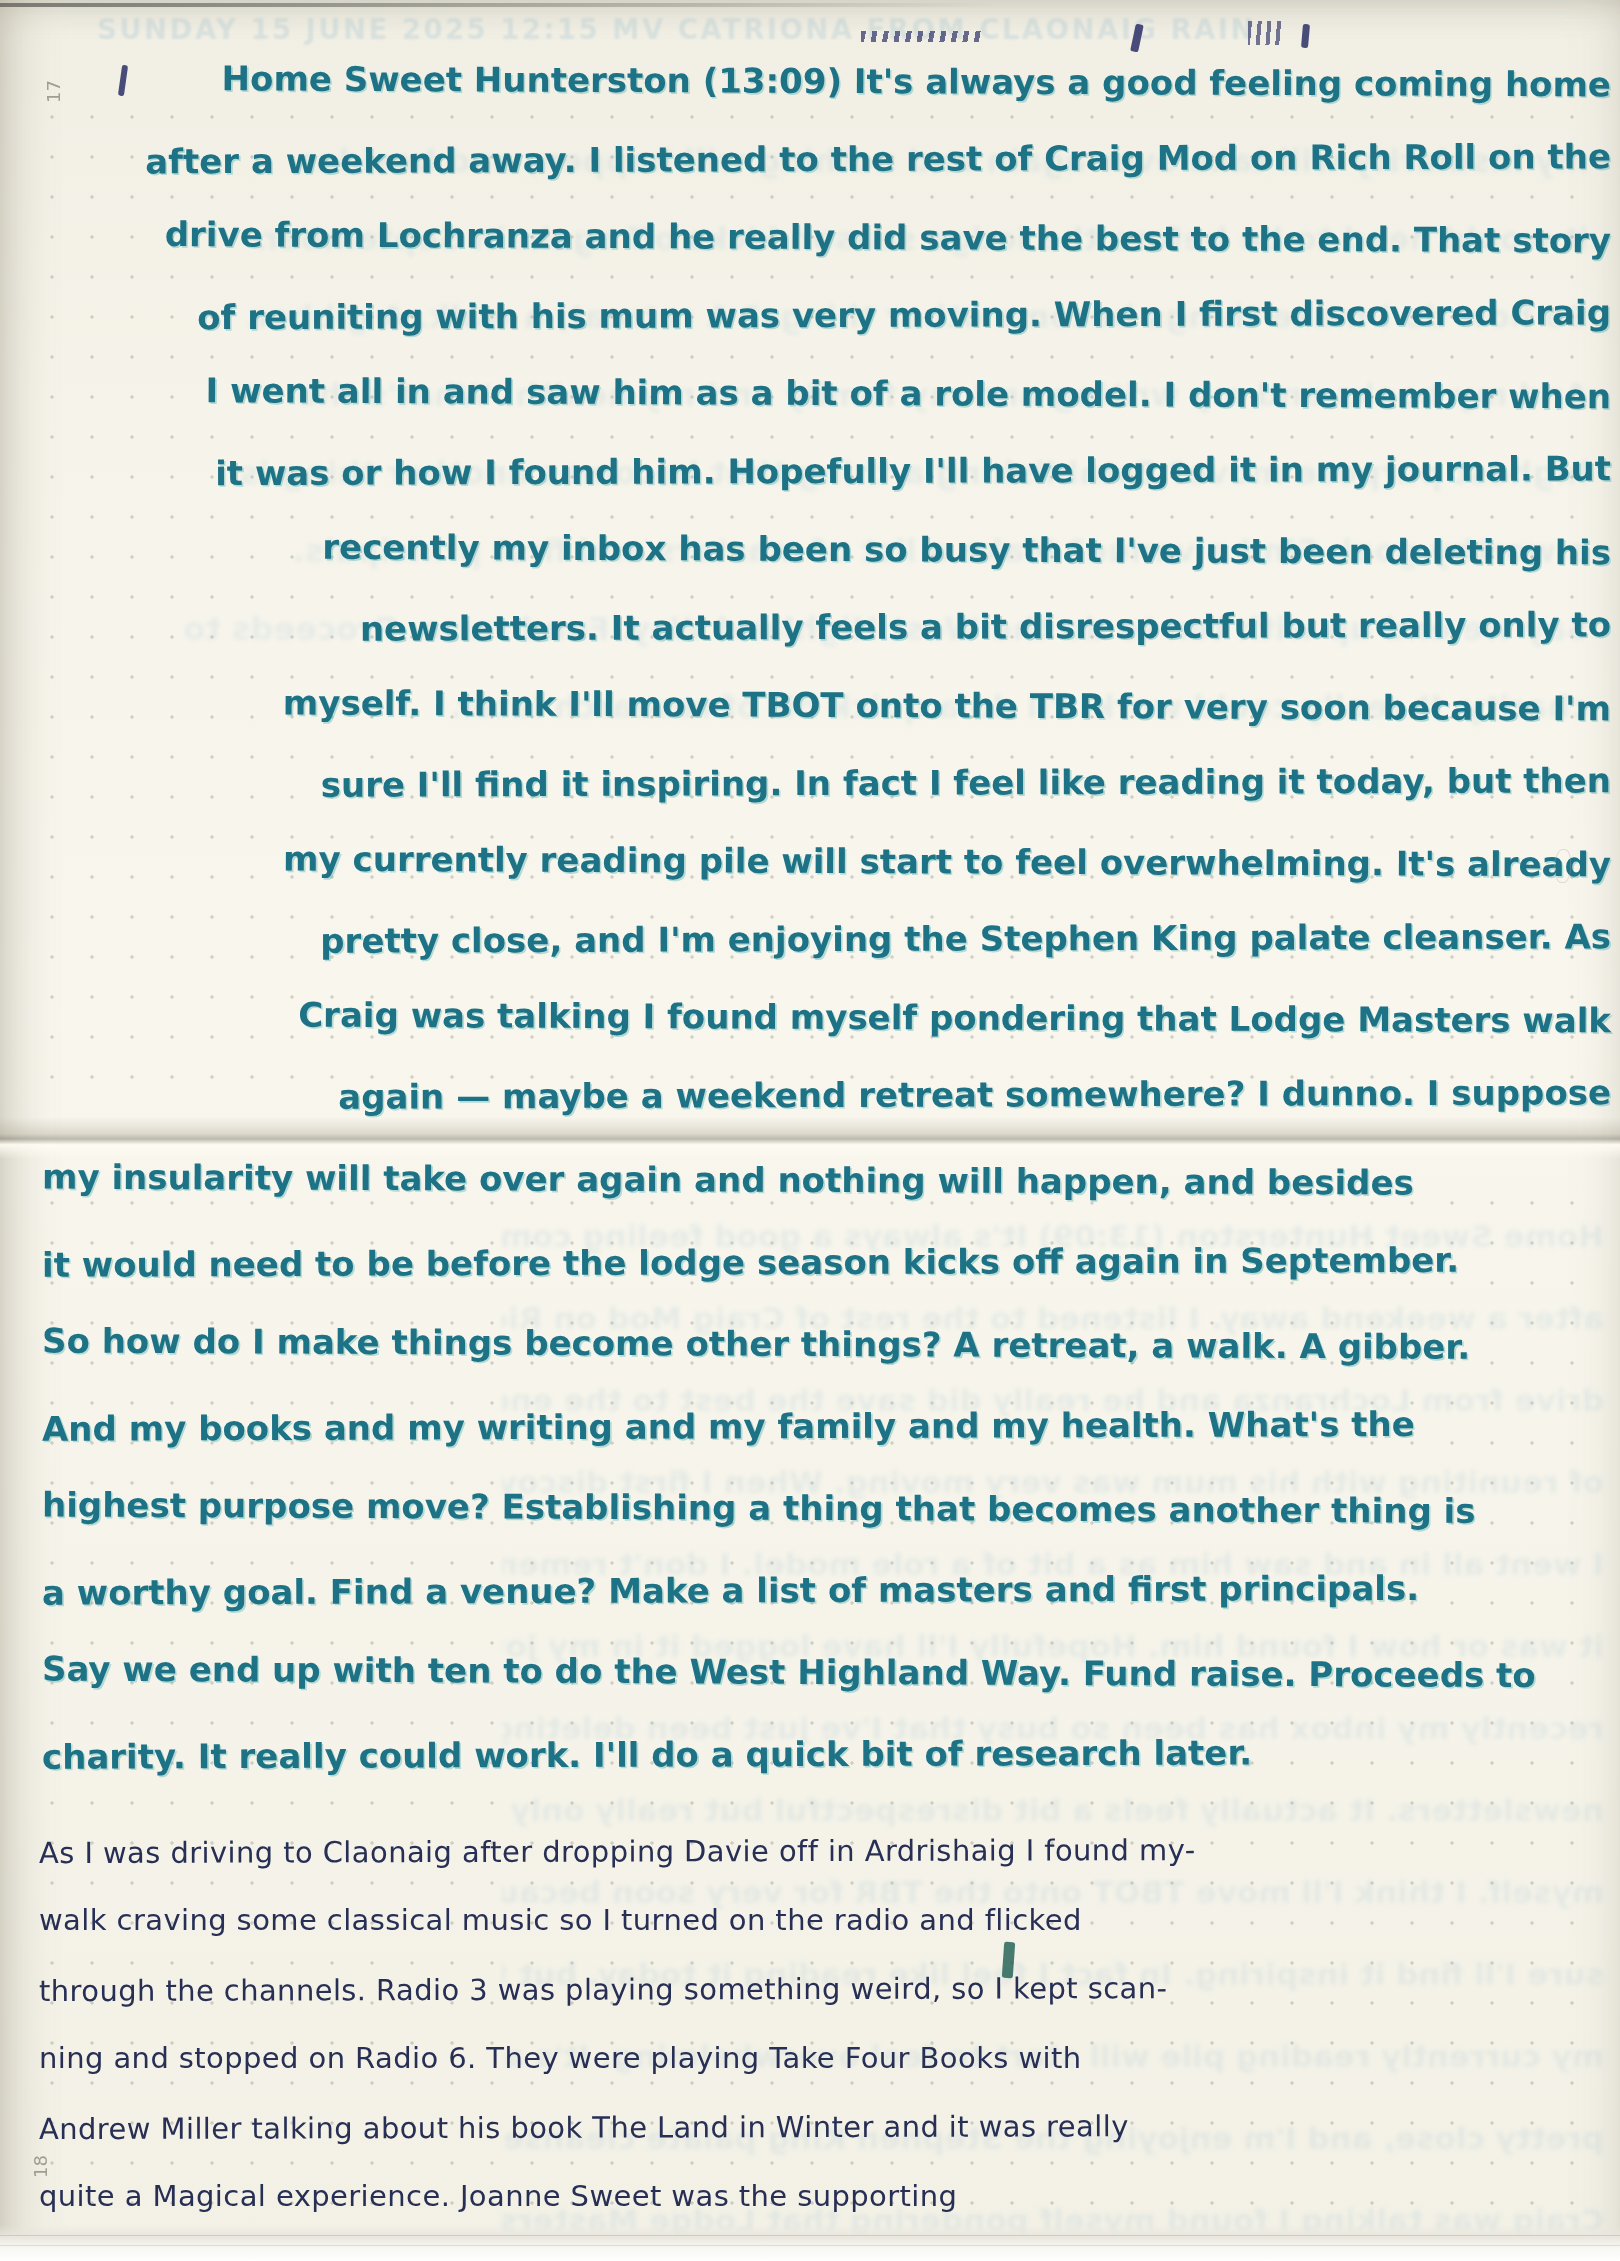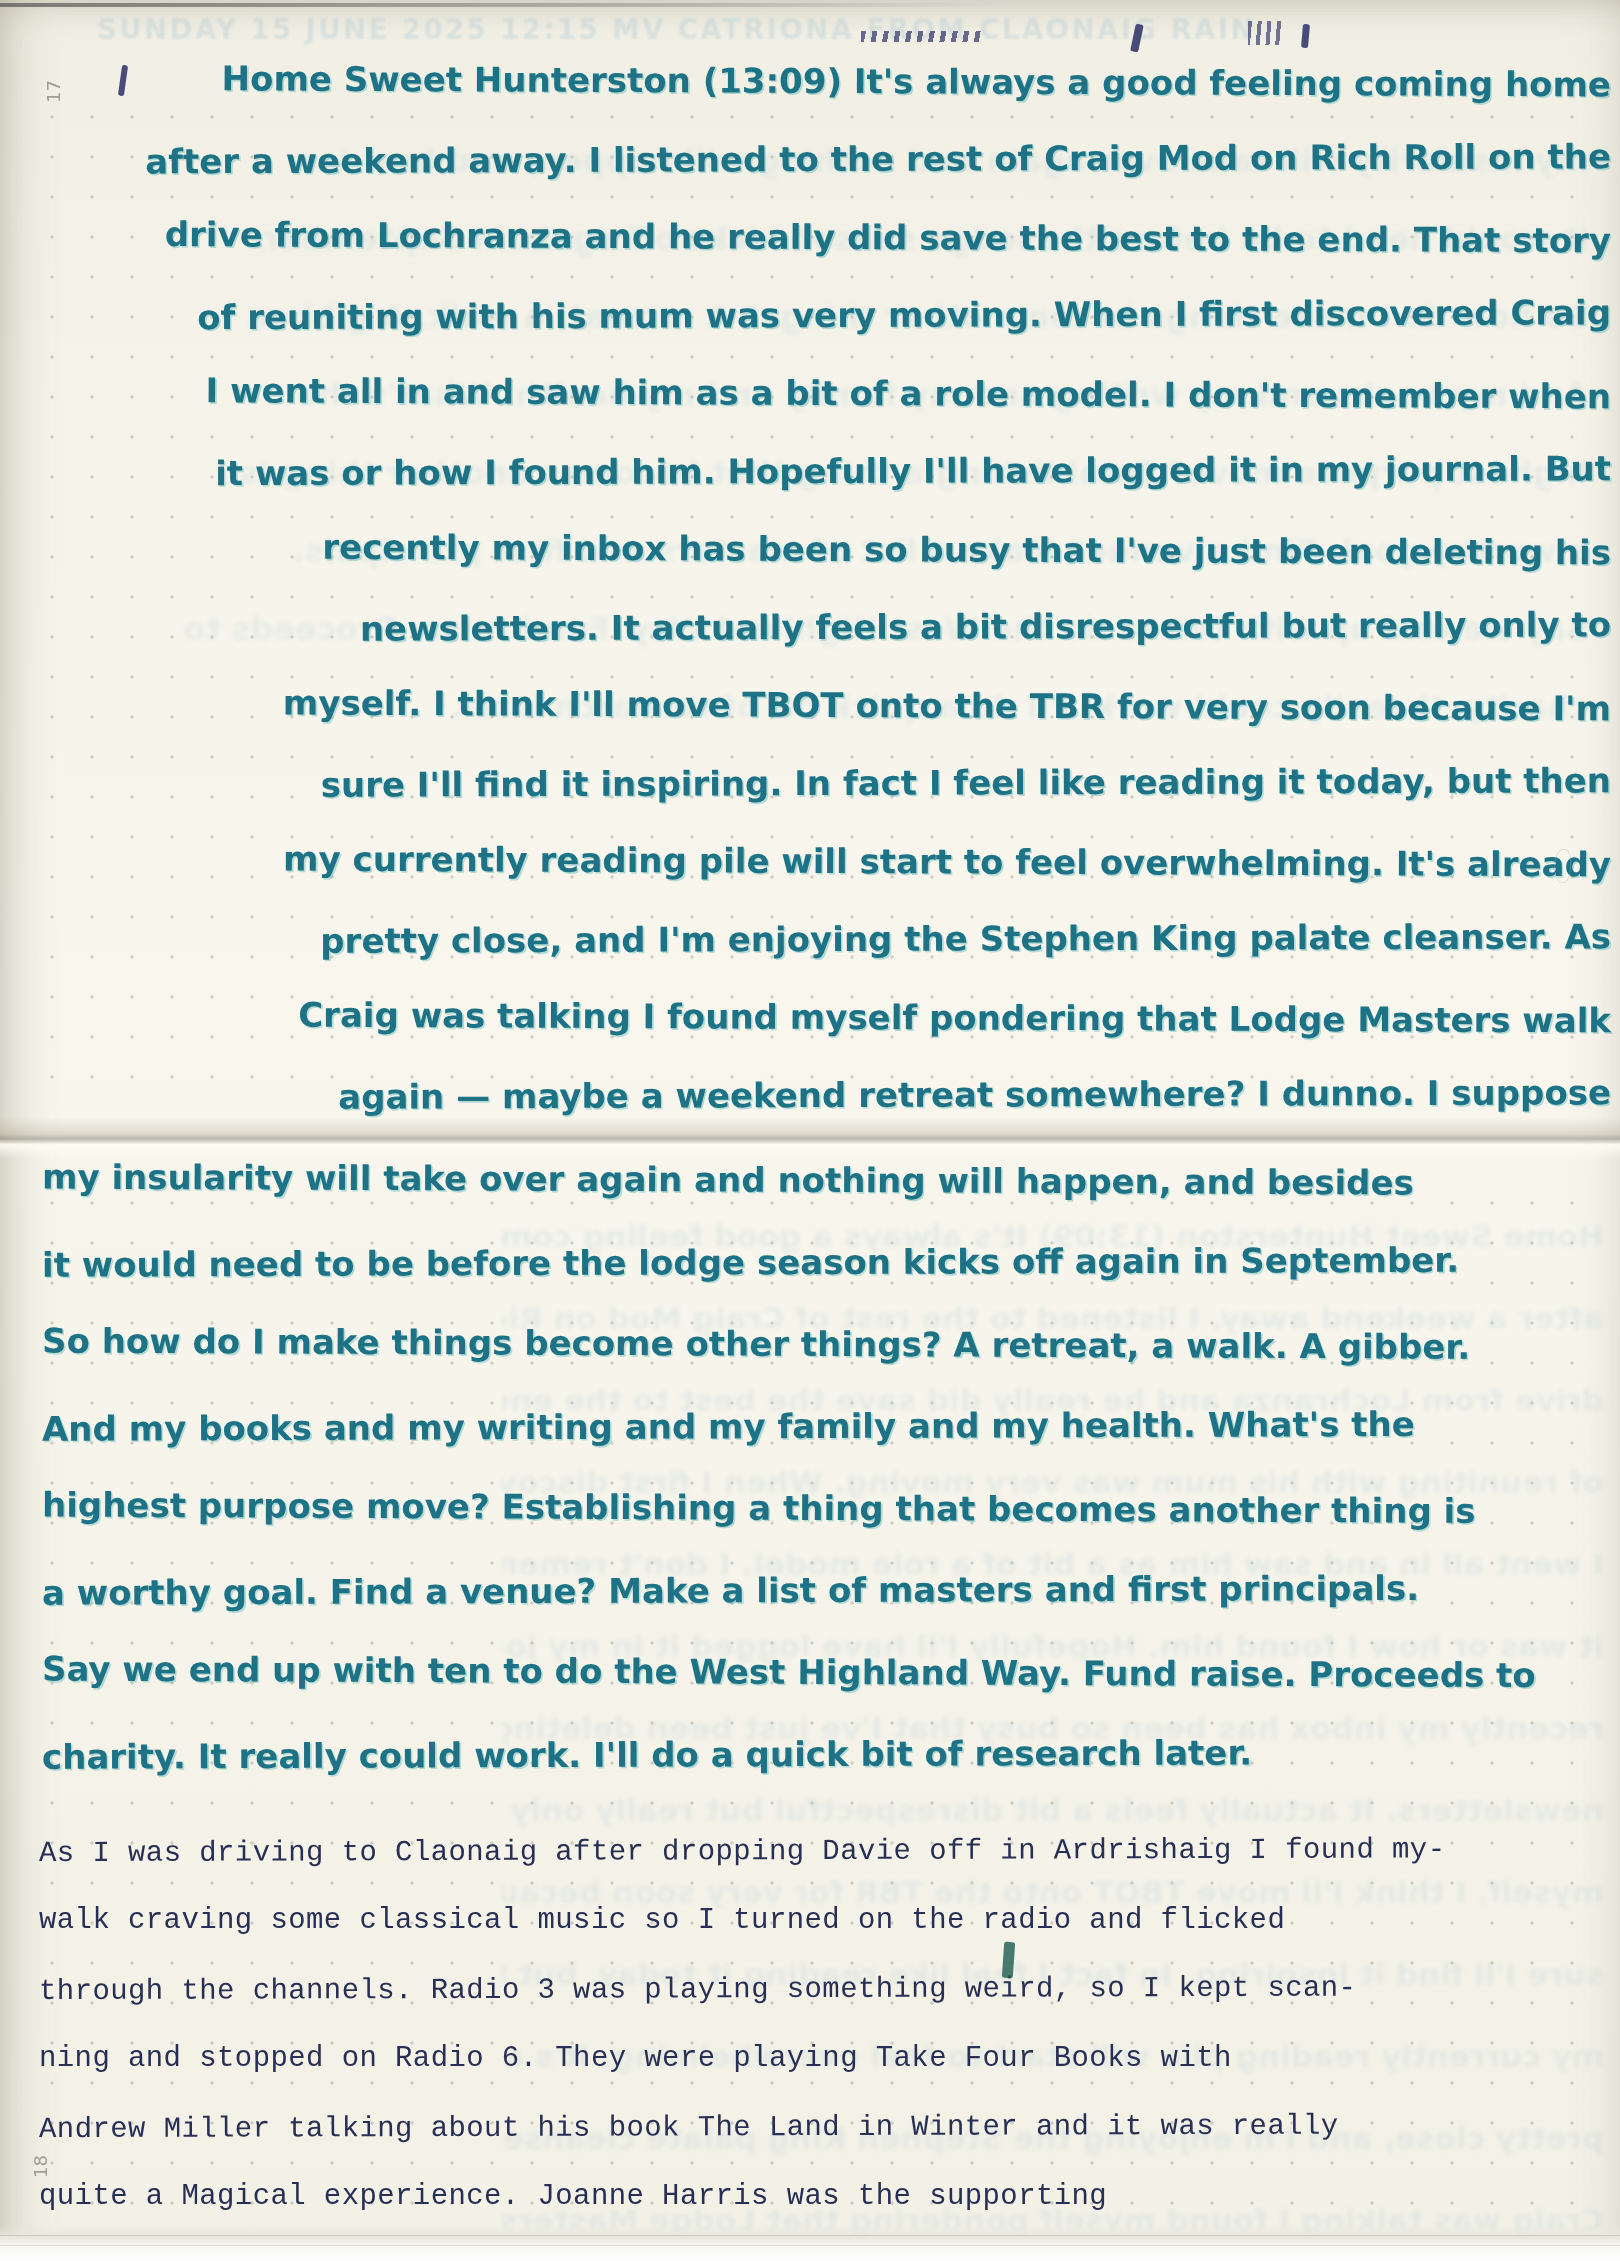--- a/index.html
+++ b/index.html
@@ -44,21 +44,21 @@
   .gb2{left:502px;top:1195px;width:1102px;height:1005px;line-height:82px;font-size:31px;
        opacity:.22;filter:blur(1.9px);transform:scaleX(-1);}
 
   
   .p1-lines{position:absolute;left:47px;top:42px;width:1564px;text-align:right;}
   .p1-lines .line{height:78px;line-height:78px;}
   .teal .line{white-space:nowrap;font-size:34px;font-weight:700;color:#1d7285;
     text-shadow:1.6px 1.6px 0 rgba(88,182,186,.42);letter-spacing:0px;}
   .p2-teal{position:absolute;left:42px;top:1139px;width:1564px;}
   .p2-teal .line{height:82px;line-height:82px;}
-  .p2-navy{position:absolute;left:39px;top:1817px;width:1572px;font-family:Liberation Mono, monospace;}
+  .p2-navy{position:absolute;left:39px;top:1817px;width:1572px;}
   .p2-navy .line{height:69px;line-height:69px;white-space:nowrap;
     font-size:29px;font-weight:500;color:#272f55;letter-spacing:0.4px;}
   .teal .line:nth-child(odd){transform:rotate(.25deg);}
   .teal .line:nth-child(even){transform:rotate(-.2deg);}
   .p2-navy .line:nth-child(odd){transform:rotate(-.15deg);}
 
   .pagenum{position:absolute;color:#8d8a7e;font-size:18px;transform:rotate(-90deg);opacity:.8;}
   .pn17{left:42px;top:81px;} .pn18{left:29px;top:2156px;}
 
   
@@ -140,21 +140,21 @@
     <div class="line">Say we end up with ten to do the West Highland Way. Fund raise. Proceeds to</div>
     <div class="line">charity. It really could work. I'll do a quick bit of research later.</div>
   </div>
 
   <div class="p2-navy">
     <div class="line">As I was driving to Claonaig after dropping Davie off in Ardrishaig I found my-</div>
     <div class="line">walk craving some classical music so I turned on the radio and flicked</div>
     <div class="line">through the channels. Radio 3 was playing something weird, so I kept scan-</div>
     <div class="line">ning and stopped on Radio 6. They were playing Take Four Books with</div>
     <div class="line">Andrew Miller talking about his book The Land in Winter and it was really</div>
-    <div class="line">quite a Magical experience. Joanne Harris was the supporting</div>
+    <div class="line">quite a Magical experience. Joanne Sweet was the supporting</div>
   </div>
 
   <div class="pagenum pn17">17</div>
   <div class="pagenum pn18">18</div>
 
   <div class="smudge sm1"></div>
   <div class="smudge sm2"></div>
   <div class="smudge sm3"></div>
   <div class="smudge sm4"></div>
   <div class="smudge sm5"></div>

